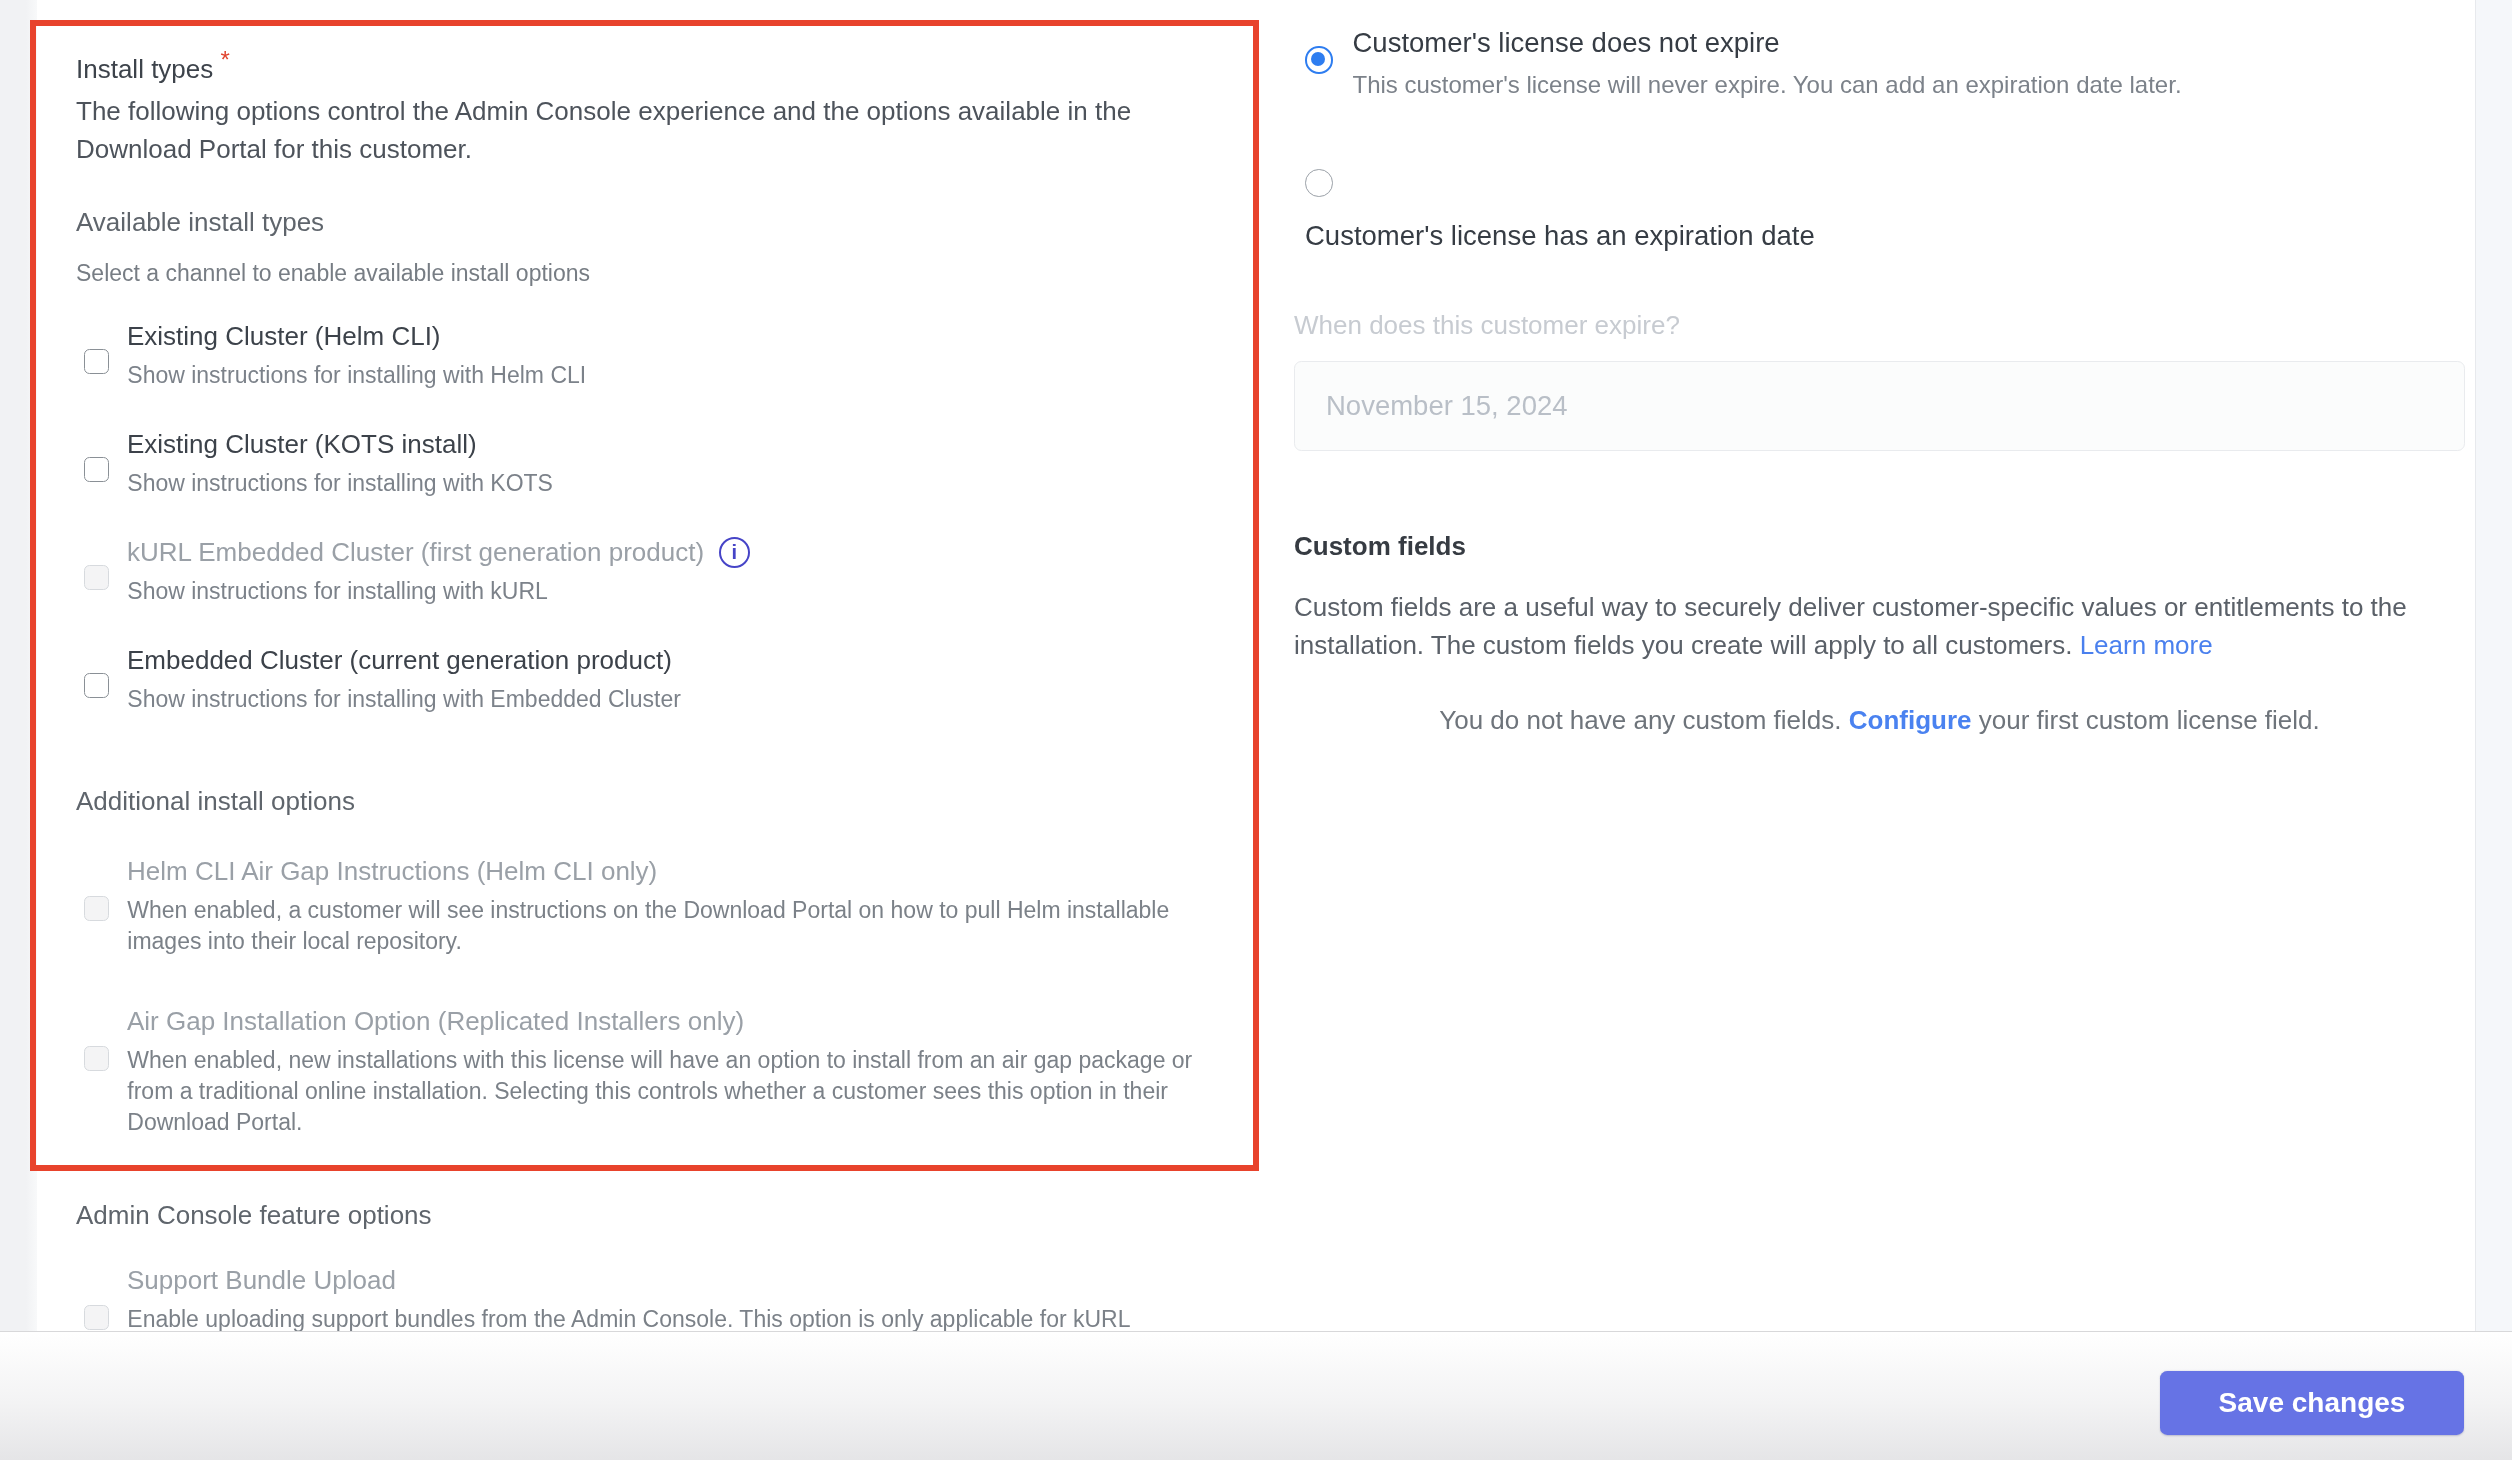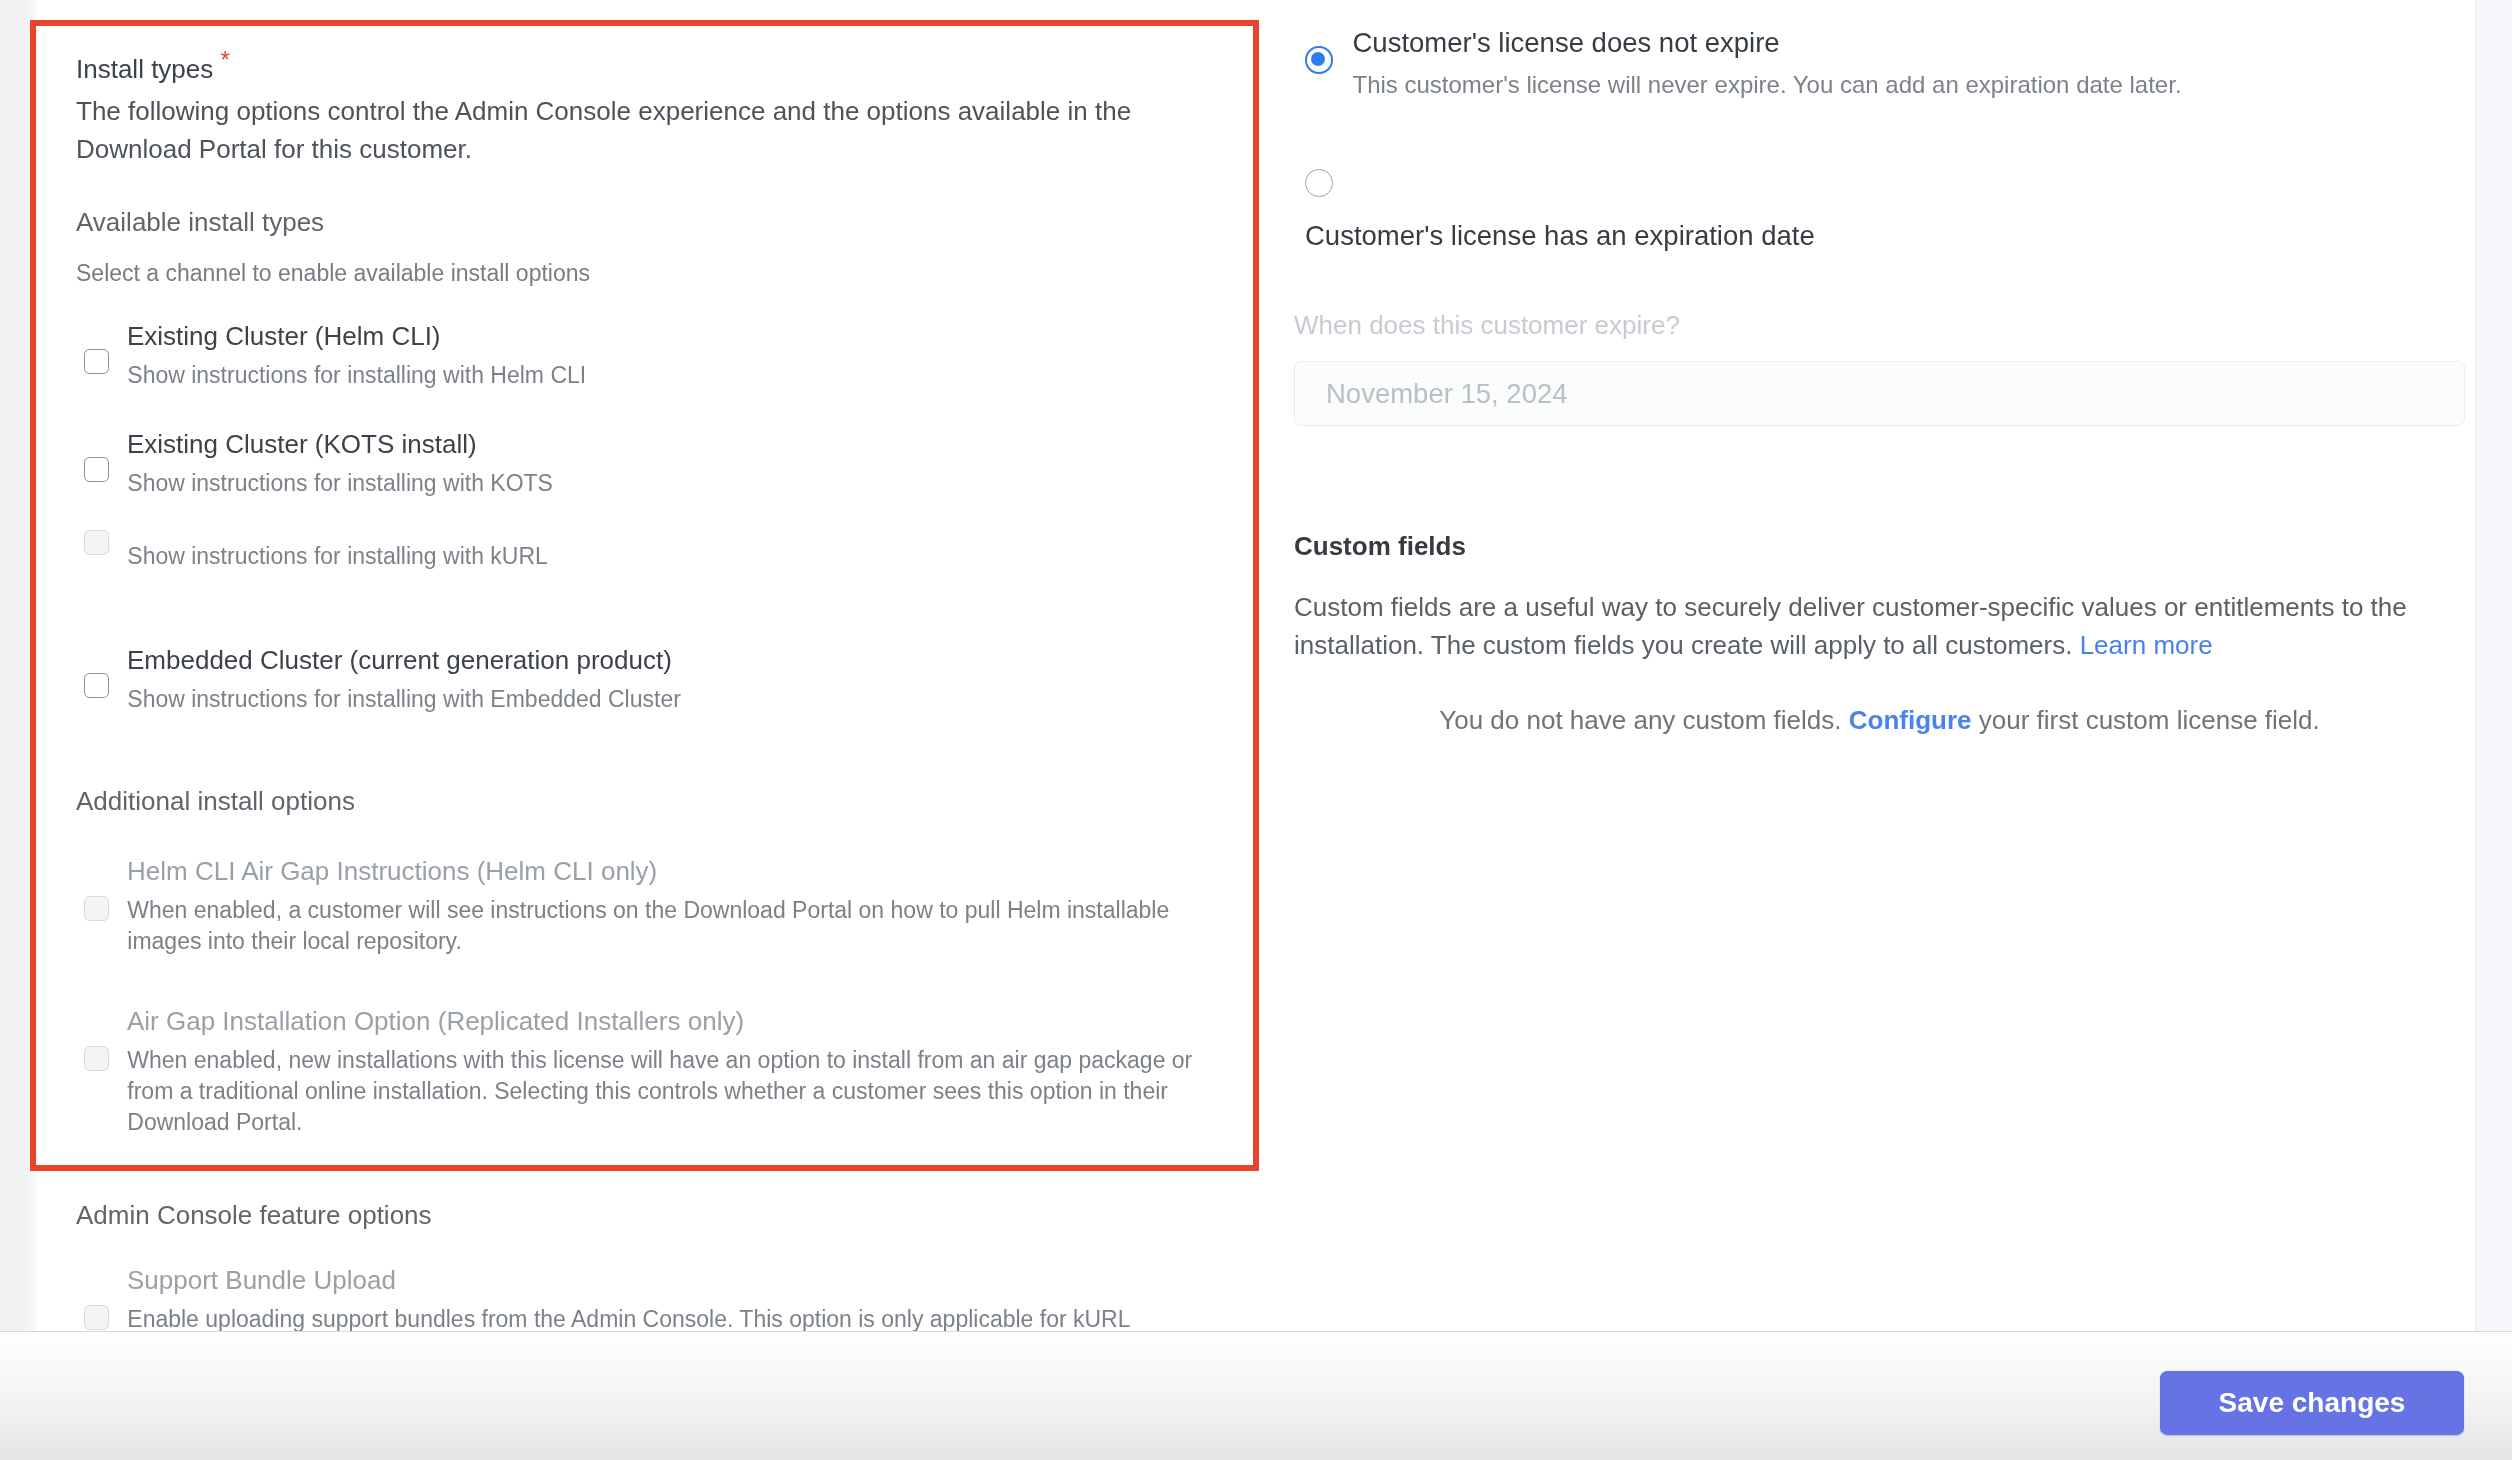--- a/index.html
+++ b/index.html
@@ -44,21 +44,21 @@
   .radio-row { position:absolute; left:1305px; width:1164px; display:flex; gap:20px; }
   .radio { width:27.5px; height:27.5px; flex:0 0 27.5px; border:1.8px solid #9aa0a7; border-radius:50%;
     background:#fff; margin-top:22px; position:relative; }
   .radio.selected { border:2.7px solid #2e7df0; }
   .radio.selected::after { content:""; position:absolute; left:3.7px; top:3.7px; width:14.7px; height:14.7px;
     border-radius:50%; background:#2e7df0; }
   .radio-label { font-size:27.5px; line-height:38px; color:#363c44; }
   .radio-desc { font-size:24px; line-height:31px; color:#7c828a; margin-top:7.3px; }
 
   .expire-label { font-size:26px; color:#c7cbd1; }
-  .date-input { left:1294px; top:361px; width:1171px; height:65px; border:1.8px solid #e9ebee;
+  .date-input { left:1294px; top:361px; width:1171px; height:90px; border:1.8px solid #e9ebee;
     border-radius:7.3px; background:#fbfcfc; font-size:27.5px; color:#b9bfc7; padding:0 31px;
     font-family:"Liberation Sans", sans-serif; outline:none; }
   .date-input::placeholder { color:#b9bfc7; }
 
   .cf-head { font-size:26px; font-weight:700; color:#363b42; }
   .cf-body { font-size:26px; line-height:38px; color:#5a6068; width:1150px; }
   .link { color:#4a80ee; text-decoration:none; cursor:pointer; }
   .cf-empty { font-size:26px; color:#6e747b; width:1171px; text-align:center; }
   .link-bold { color:#4a82f0; font-weight:600; text-decoration:none; cursor:pointer; }
 
@@ -102,20 +102,24 @@
 
   <div class="opt" style="top:427px;">
     <div class="opt-label">Existing Cluster (KOTS install)</div>
     <div class="opt-flex">
       <div class="cb"></div>
       <div class="opt-desc">Show instructions for installing with KOTS</div>
     </div>
   </div>
 
   <div class="opt is-disabled" style="top:535px;">
+    <div class="opt-label">
+      <span>kURL Embedded Cluster (first generation product)</span>
+      <span class="info-icon">i</span>
+    </div>
     <div class="opt-flex">
       <div class="cb disabled"></div>
       <div class="opt-desc">Show instructions for installing with kURL</div>
     </div>
   </div>
 
   <div class="opt" style="top:643px;">
     <div class="opt-label">Embedded Cluster (current generation product)</div>
     <div class="opt-flex">
       <div class="cb"></div>

